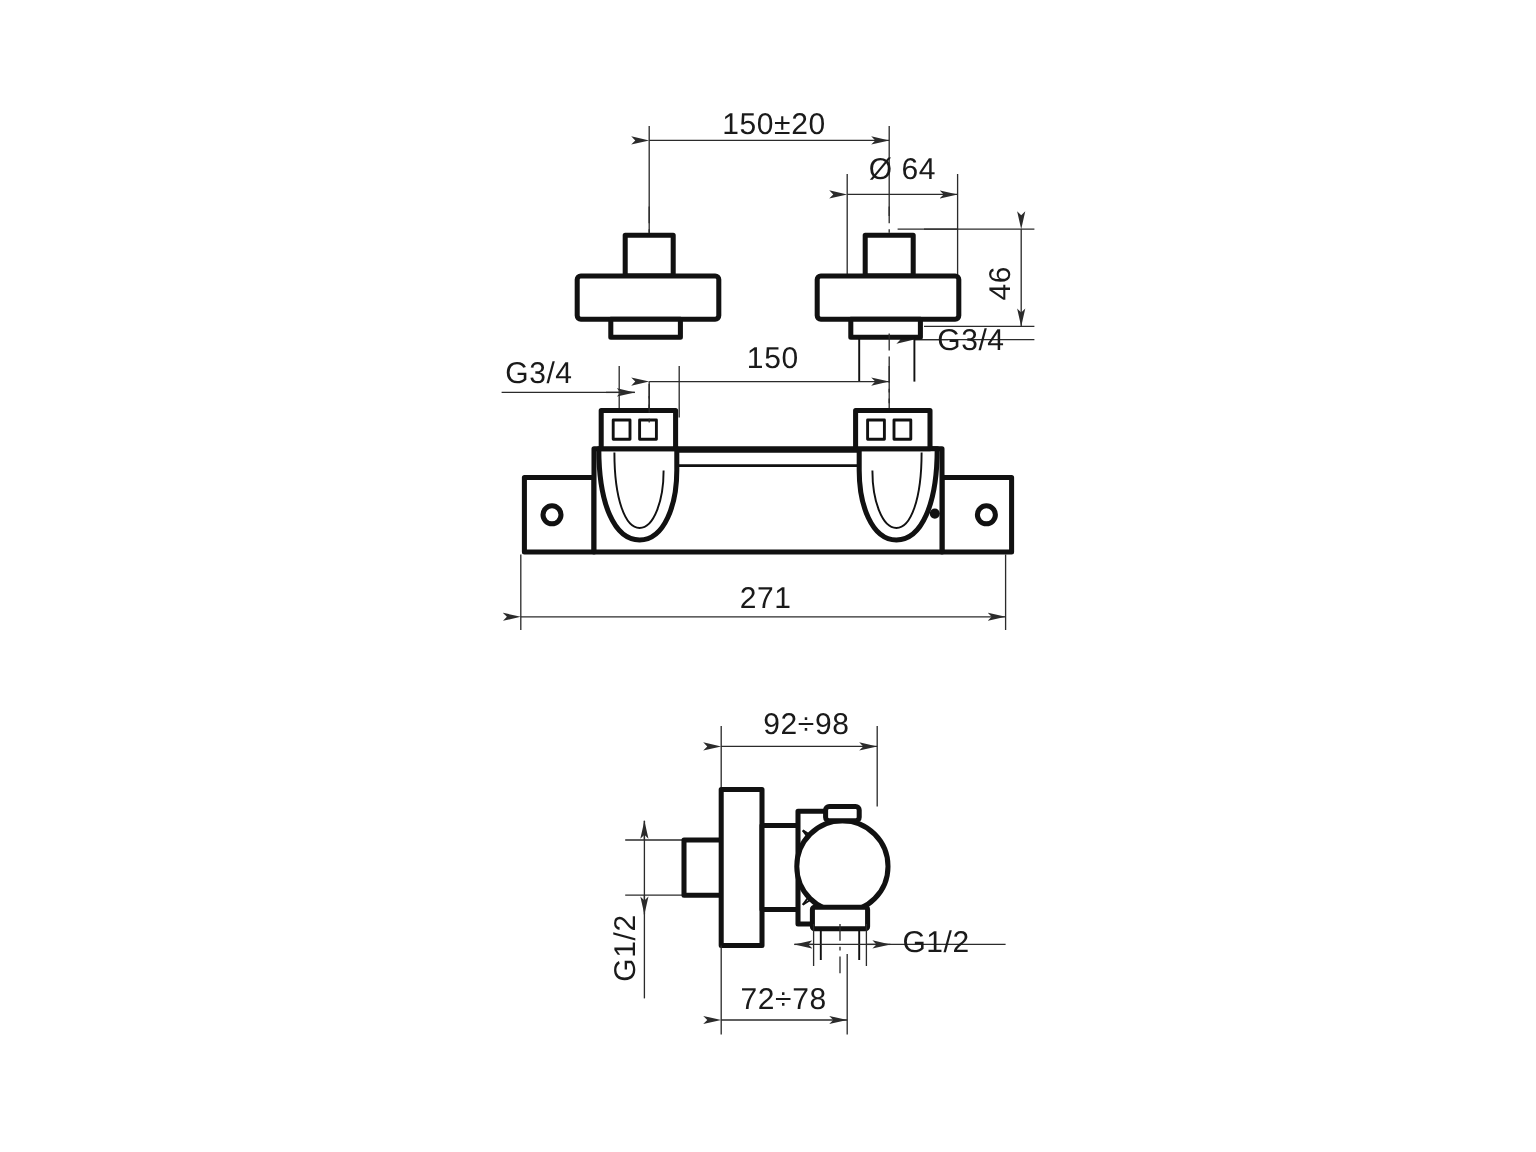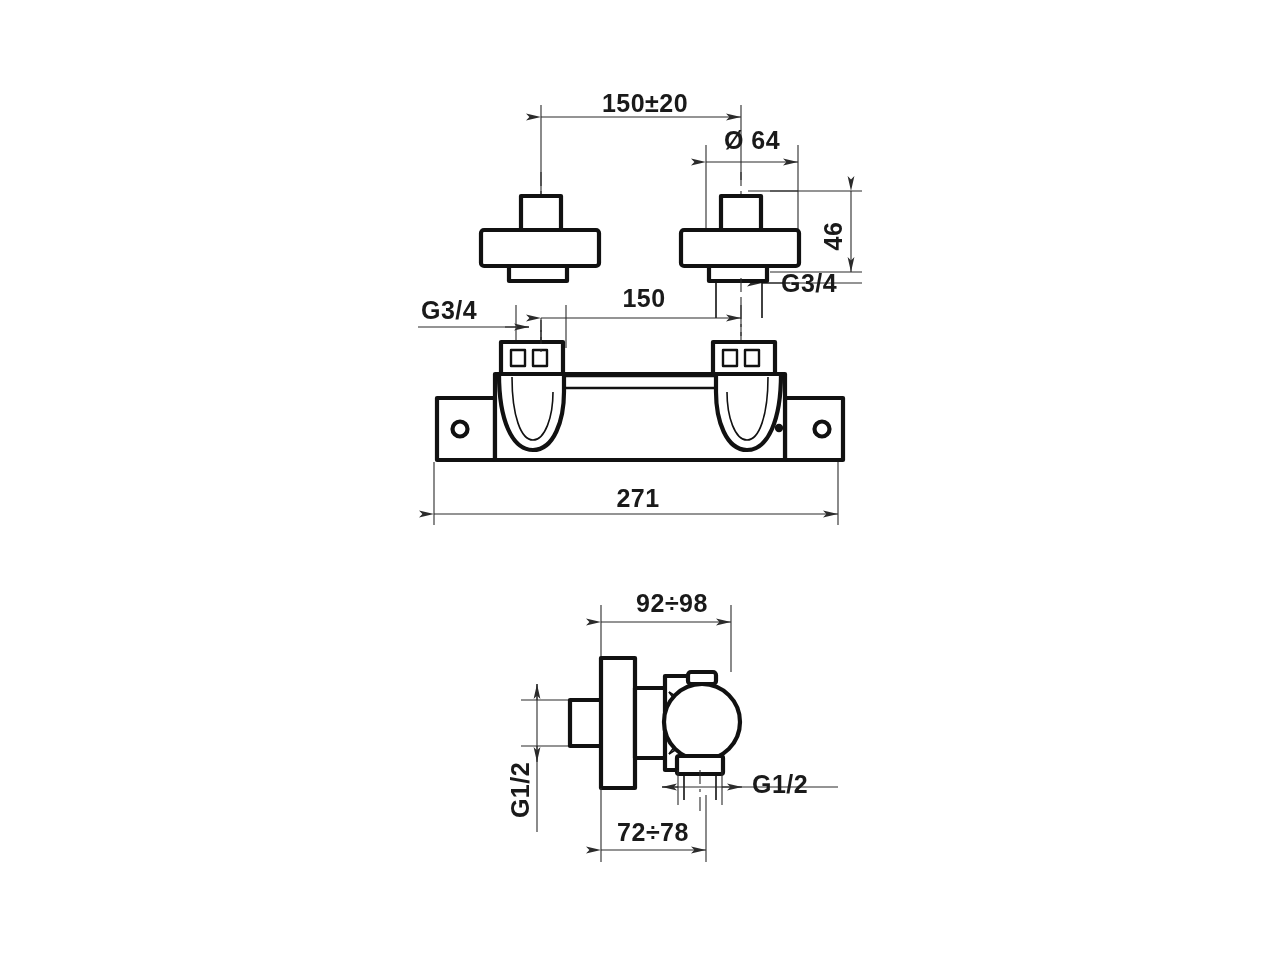--- a/index.html
+++ b/index.html
@@ -12,21 +12,20 @@
     width: 1280px;
     height: 960px;
     font-family: "Liberation Sans", sans-serif;
     overflow: hidden;
   }
   #drawing-root {
     position: relative;
     width: 1280px;
     height: 960px;
     background: #ffffff;
-    font-weight: bold;
   }
   svg.drawing {
     display: block;
     width: 1280px;
     height: 960px;
   }
   .dim-text {
     font-family: "Liberation Sans", sans-serif;
     font-size: 25px;
     fill: #1a1a1a;

